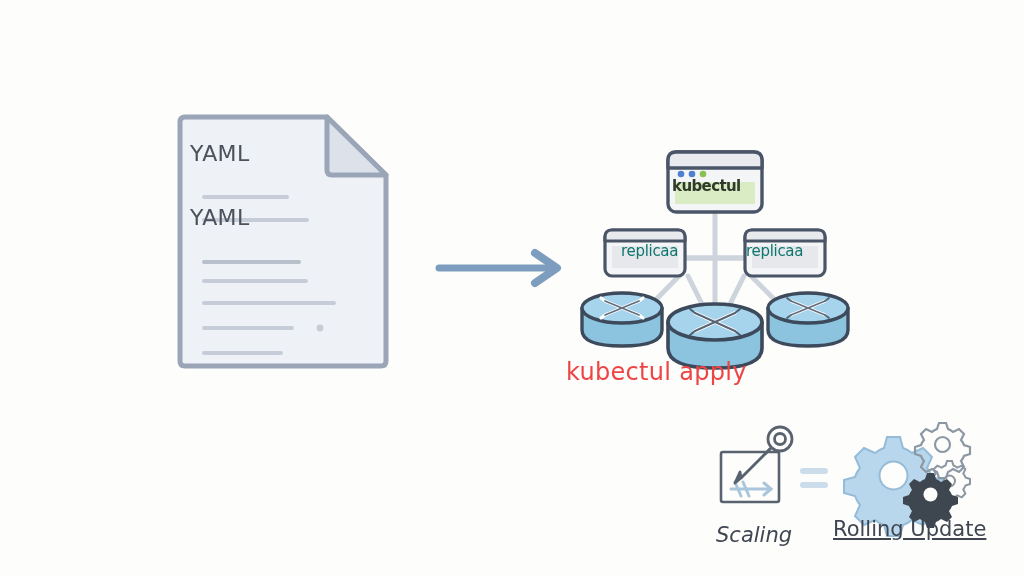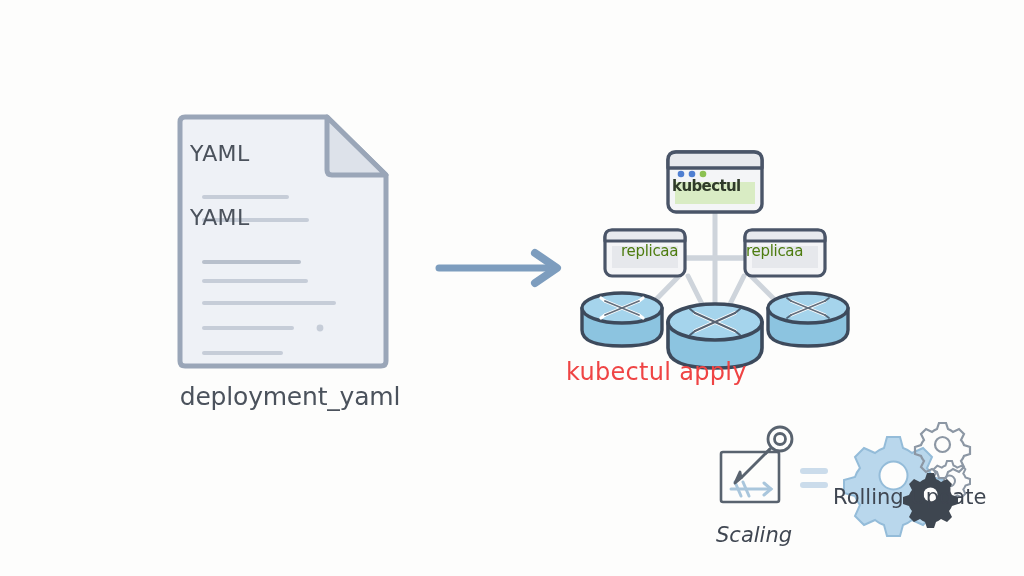--- a/index.html
+++ b/index.html
@@ -55,21 +55,21 @@
 
   
   #flow-arrow { left: 435px; top: 248px; width: 135px; height: 40px; }
 
   
   #cluster-group { left: 560px; top: 140px; width: 310px; height: 245px; }
 
   .win-text {
     position: absolute;
     font-family: "DejaVu Sans", sans-serif;
-    color: #4d7c0f;
+    color: #0f766e;
     white-space: nowrap;
   }
   #top-win-text {
     left: 672px; top: 177px;
     font-size: 15px;
     font-weight: bold;
     color: #2f3a2a;
     letter-spacing: -0.6px;
   }
   #left-win-text  { left: 621px; top: 242px; font-size: 15px; letter-spacing: -0.3px; }
@@ -91,21 +91,21 @@
   #legend-group { left: 705px; top: 420px; width: 270px; height: 125px; }
 
   .legend-caption {
     position: absolute;
     font-size: 21px;
     color: #3f4651;
     font-family: "DejaVu Sans", sans-serif;
     white-space: nowrap;
   }
   #scaling-caption { left: 716px; top: 523px; font-style: italic; }
-  #rolling-caption { left: 833px; top: 485px; }
+  #rolling-caption { left: 833px; top: 517px; text-decoration: underline; }
 </style>
 </head>
 <body>
 
 <div id="stage">
 
   <div class="abs" id="yaml-doc">
     <svg width="215" height="257" viewBox="0 0 215 257" xmlns="http://www.w3.org/2000/svg">
 
       <path d="M5 9 Q5 4 10 4 L152 4 L211 62 L211 248 Q211 253 206 253 L10 253 Q5 253 5 248 Z" fill="#eef1f6" stroke="#9aa6b8" stroke-width="5" stroke-linejoin="round"></path>
@@ -123,21 +123,20 @@
       <g stroke="#b8c0cc" stroke-width="4" stroke-linecap="round">
         <line x1="29" y1="149" x2="124" y2="149"></line>
       </g>
       <circle cx="145" cy="215" r="3.4" fill="#c6cdd8"></circle>
     </svg>
   </div>
 
   <div class="yaml-word" id="yaml-word-1">YAML</div>
   <div class="yaml-word" id="yaml-word-2">YAML</div>
 
-  <div class="doc-label">deployment_yaml</div>
 
   <div class="abs" id="flow-arrow">
     <svg width="135" height="40" viewBox="0 0 135 40" xmlns="http://www.w3.org/2000/svg">
       <line x1="4" y1="20" x2="112" y2="20" stroke="#7d9dbe" stroke-width="7" stroke-linecap="round"></line>
       <polyline points="100,5 122,20 100,35" fill="none" stroke="#7d9dbe" stroke-width="8" stroke-linecap="round" stroke-linejoin="round"></polyline>
     </svg>
   </div>
 
   <div class="abs" id="cluster-group">
     <svg width="310" height="245" viewBox="0 0 310 245" xmlns="http://www.w3.org/2000/svg">

